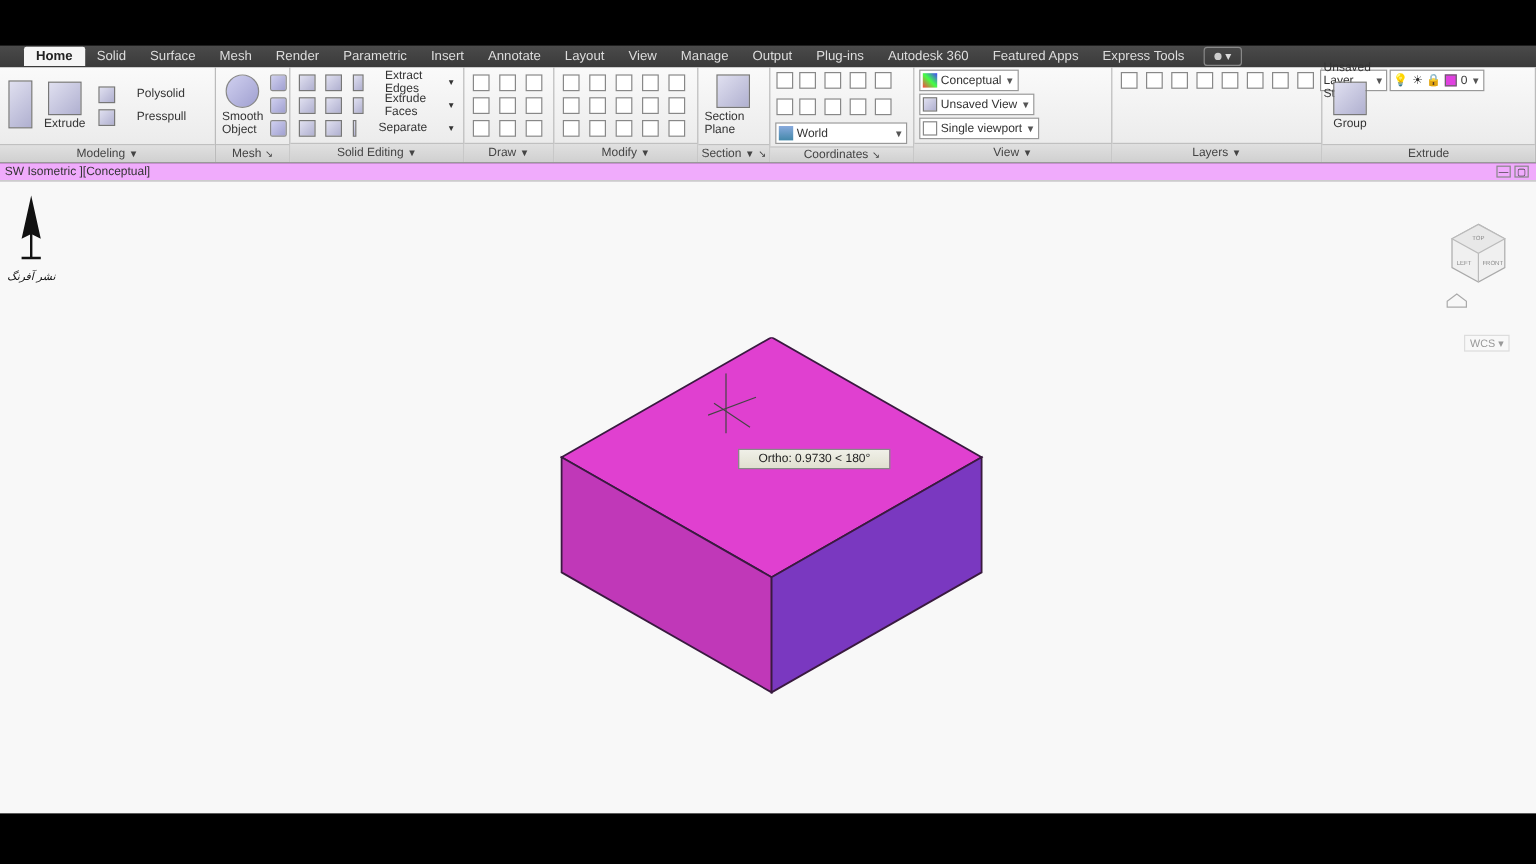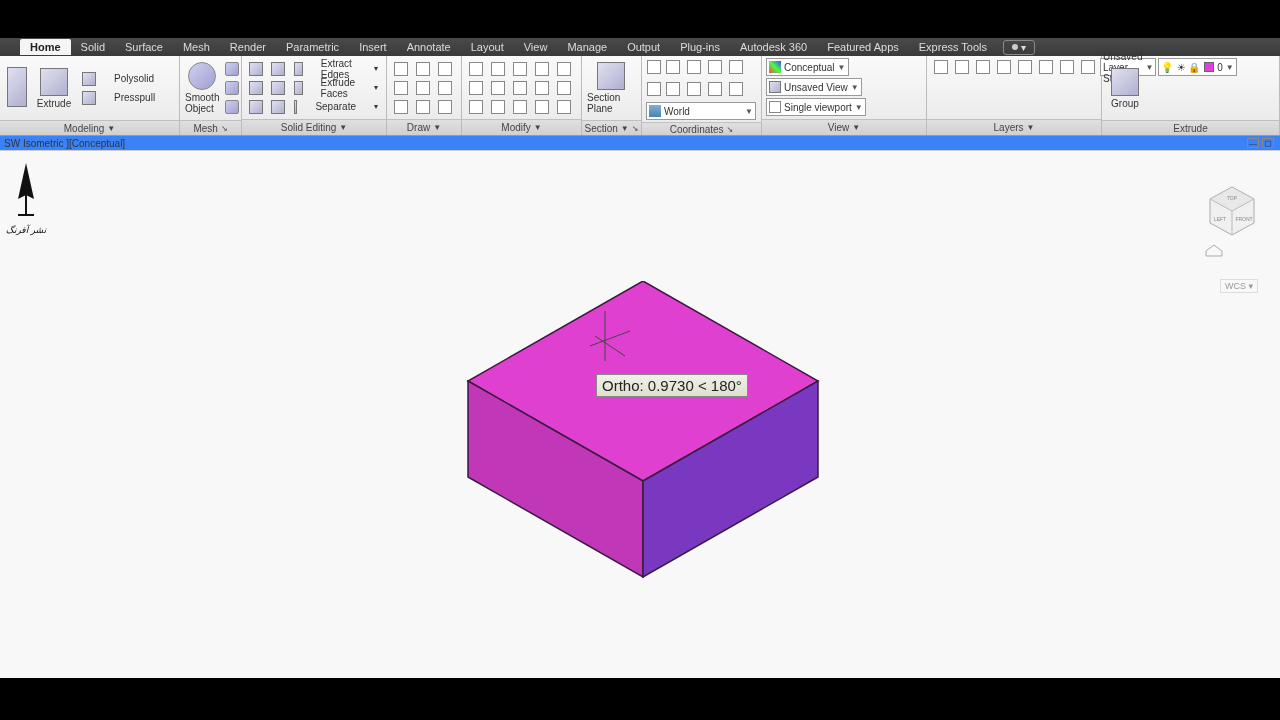--- a/index.html
+++ b/index.html
@@ -30,36 +30,36 @@
 .sm-btn .si { width: 14px; height: 14px; }
 
 .sm-lbl-btn { display: flex; align-items: center; gap: 18px; height: 18px; padding: 0 3px; border: 1px solid transparent; cursor: pointer; }
 .sm-lbl-btn .si { width: 14px; height: 14px; }
 
 .dd { display: flex; align-items: center; height: 18px; border: 1px solid #999; background: #fff; padding: 0 2px; gap: 3px; cursor: pointer; }
 .dd .ic { width: 12px; height: 12px; }
 .dd .tx { flex: 1; font-size: 10px; }
 .dd .caret { font-size: 8px; color: #555; }
 
-.viewport-header { height: 15px; background: #3b82f6; border-bottom: 1px solid #ccc; display: flex; align-items: center; padding: 0 4px; font-size: 10px; color: #333; position: relative; }
+.viewport-header { height: 15px; background: #f0abfc; border-bottom: 1px solid #ccc; display: flex; align-items: center; padding: 0 4px; font-size: 10px; color: #333; position: relative; }
 .viewport-header .right-ctrls { position: absolute; right: 6px; display: flex; gap: 3px; }
 .viewport-header .right-ctrls span { width: 12px; height: 10px; border: 1px solid #888; font-size: 8px; display: flex; align-items: center; justify-content: center; cursor: pointer; }
 
 .canvas { position: relative; background: #f8f8f8; height: 527px; }
 .box3d { position: absolute; left: 463px; top: 130px; }
 
 .logo { position: absolute; left: 4px; top: 8px; width: 44px; }
 
 .viewcube { position: absolute; right: 18px; top: 30px; width: 60px; height: 60px; }
 .wcs { position: absolute; right: 22px; top: 128px; font-size: 9px; color: #999; border: 1px solid #ddd; padding: 1px 4px; }
 
 .cursor-cross { position: absolute; left: 590px; top: 160px; pointer-events: none; }
 .cursor-cross line { stroke: #444; stroke-width: 1; }
 
-.tooltip { position: absolute; left: 596px; top: 223px; background: linear-gradient(#f0f0e8,#e0e0d0); border: 1px solid #888; padding: 2px 5px; font-size: 15px; color: #222; }
+.tooltip { position: absolute; left: 615px; top: 223px; background: linear-gradient(#f0f0e8,#e0e0d0); border: 1px solid #888; padding: 2px 16px; font-size: 10px; color: #222; }
 
 
 .icon-shape { background: linear-gradient(135deg,#d0d0f0,#a0a0d0); border: 1px solid #888; border-radius: 2px; }
 .icon-3d { background: linear-gradient(135deg,#e0e0f0,#b0b0d0); border: 1px solid #777; }
 .icon-draw { background: #fff; border: 1px solid #888; position: relative; }
 .icon-sel { background: linear-gradient(135deg,#d8e8f8,#a8c8e8); border: 1px solid #6090c0; }
 </style>
 </head>
 <body>
 

